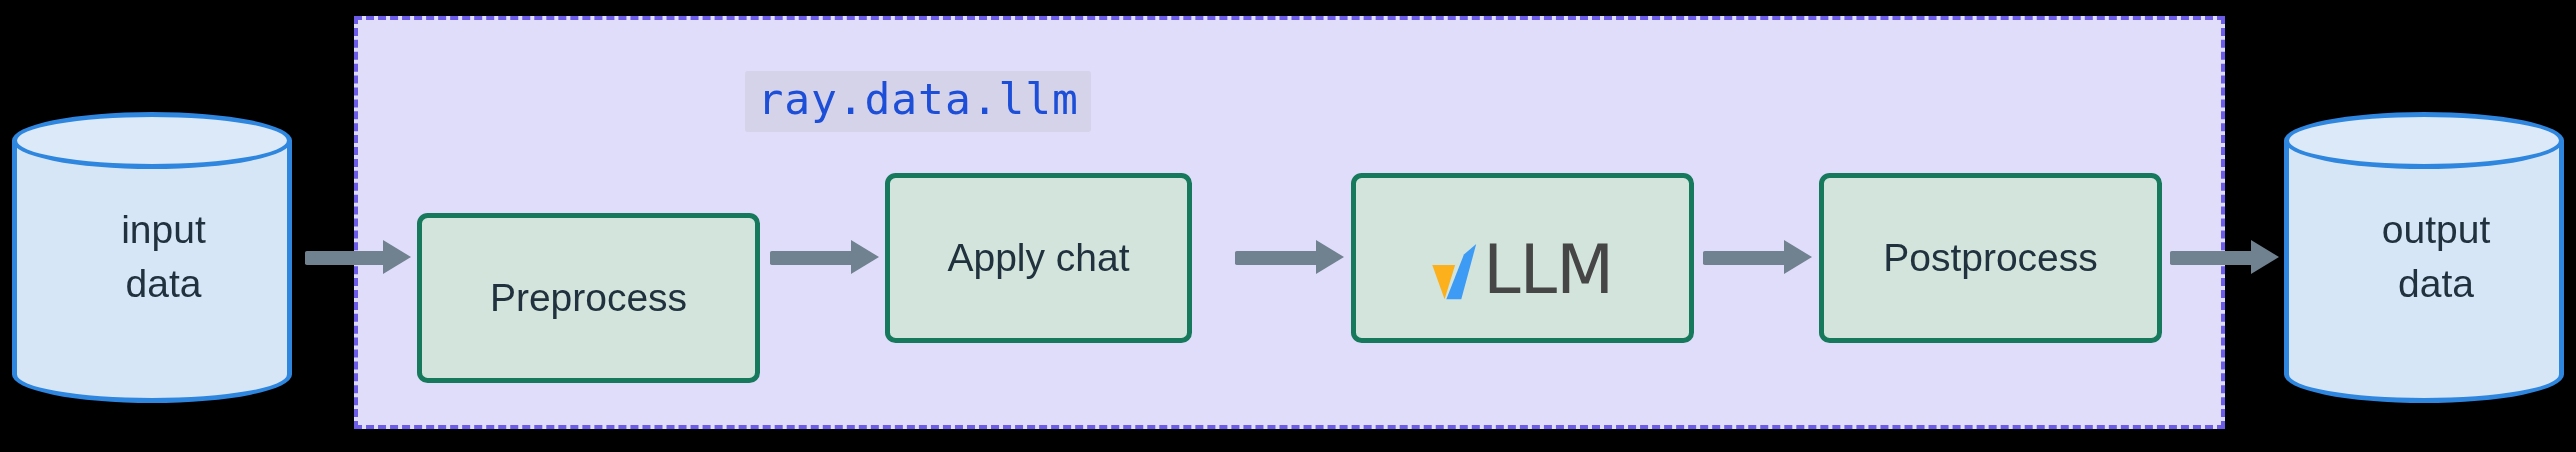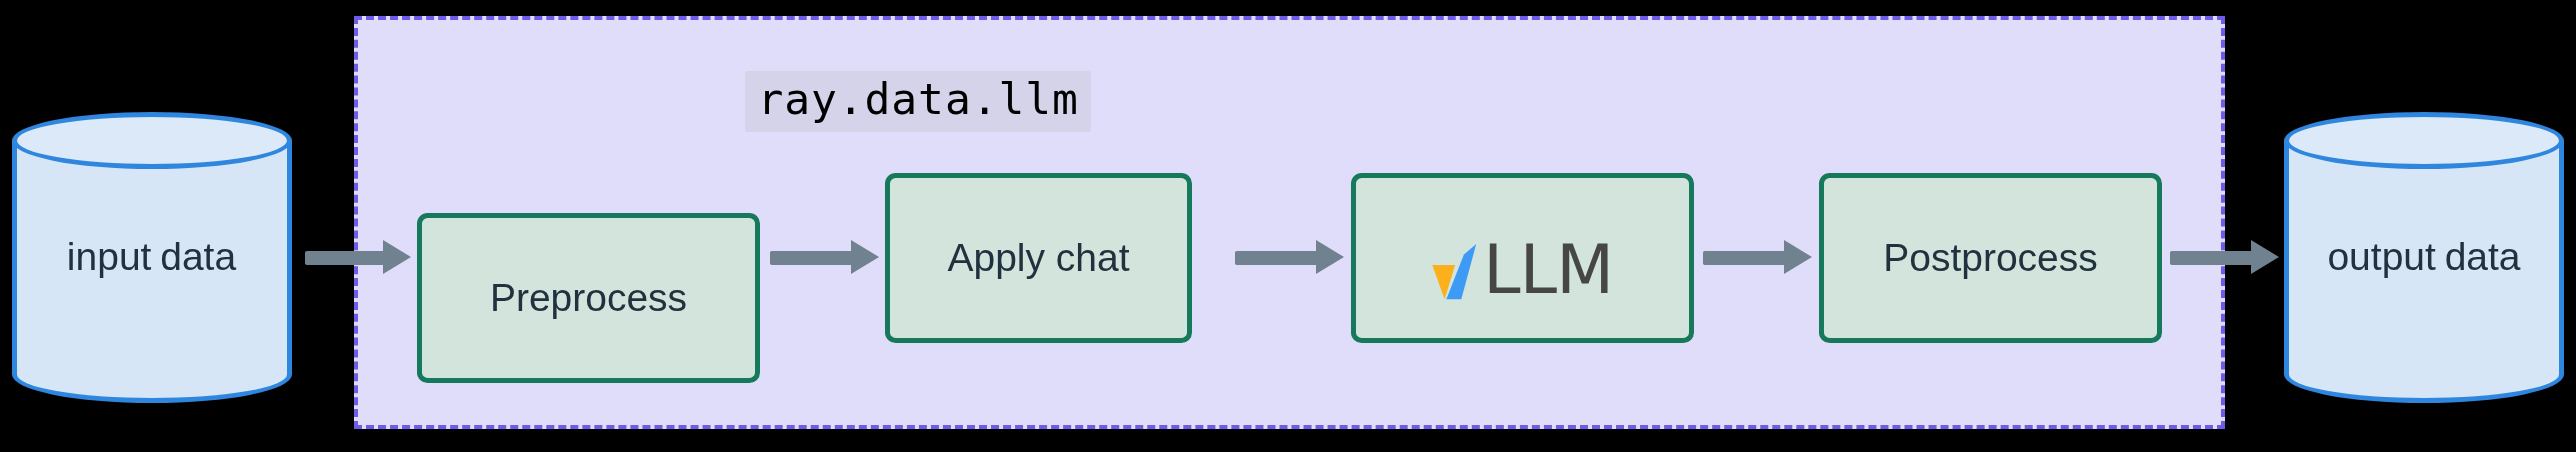--- a/index.html
+++ b/index.html
@@ -26,21 +26,21 @@
     background: #e0ddfa;
     border: 4.4px dashed #6c5ce7;
     box-sizing: border-box;
   }
 
   .package-label {
     position: absolute;
     left: 387px;
     top: 51px;
     background: #d5d3e9;
-    color: #000000;
+    color: #1d4ed8;
     font-family: "DejaVu Sans Mono", "Liberation Mono", monospace;
     font-size: 43px;
     letter-spacing: 0.9px;
     padding: 5.3px 12.4px 8.8px 12.4px;
     border-radius: 2.7px;
     line-height: 1.08;
     white-space: pre;
   }
 
   
@@ -78,26 +78,26 @@
     width: 100%;
     height: 57px;
     background: #d6e6f7;
     border: 5.3px solid #2e86de;
     border-radius: 50%;
     box-sizing: border-box;
     clip-path: inset(28px -8.8px -8.8px -8.8px);
   }
   .cyl-label {
     position: absolute;
-    left: 0;
+    left: 12px;
     top: 0;
     width: 100%;
     height: 100%;
     display: flex;
-    flex-direction: row;
+    flex-direction: column;
     align-items: center;
     justify-content: center;
     gap: 8.8px;
     color: #21323e;
     font-size: 39px;
     line-height: 1.18;
     z-index: 3;
   }
 
   #cyl-input  { left: 11.5px;   top: 112px; }

